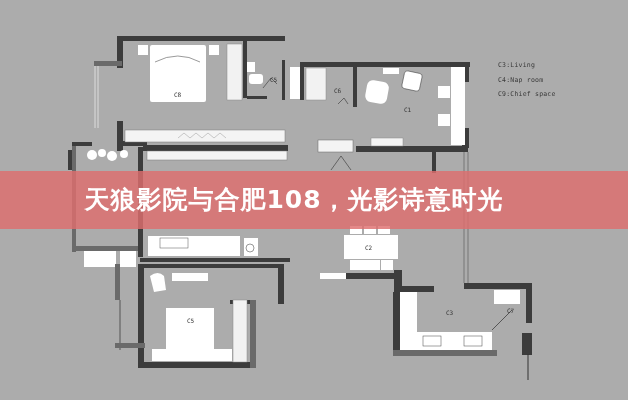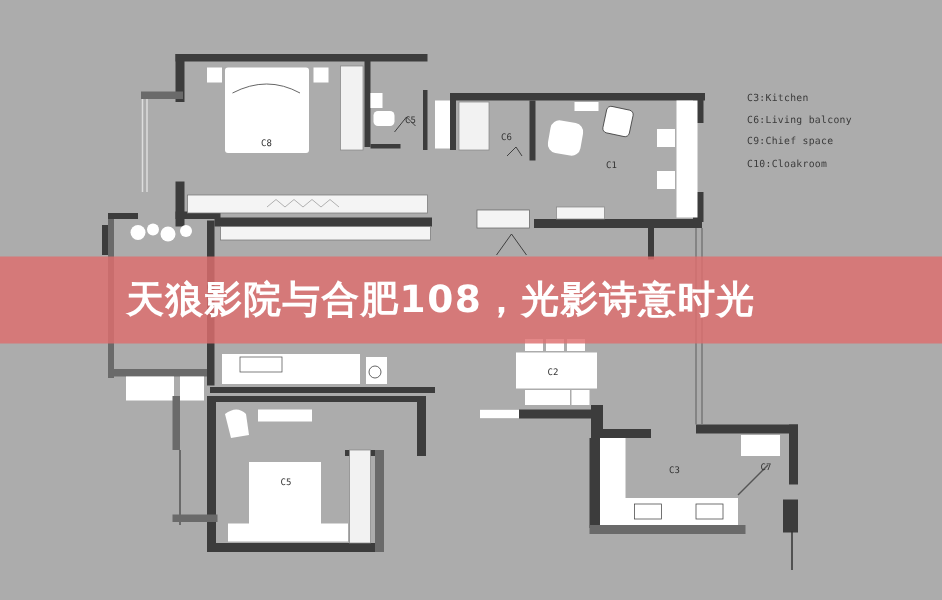--- a/index.html
+++ b/index.html
@@ -142,20 +142,19 @@
     <rect x="494" y="290" width="26" height="14" fill="#fff"></rect>
     <path d="M492,330 l20,-20" stroke="#555" stroke-width="1"></path>
     <text class="room-label" x="507" y="313">C7</text>
     <line x1="528" y1="354" x2="528" y2="380" stroke="#333" stroke-width="1"></line>
     <line x1="464" y1="152" x2="464" y2="283" stroke="#777" stroke-width="1"></line>
     <line x1="468" y1="152" x2="468" y2="283" stroke="#777" stroke-width="1"></line>
   </g>
 </svg>
 
 <div class="legend">
-  <div class="legend-item">C3:Kitchen</div>
-  <div class="legend-item">C6:Living balcony</div>
+  <div class="legend-item">C3:Living</div>
+  <div class="legend-item">C4:Nap room</div>
   <div class="legend-item">C9:Chief space</div>
-  <div class="legend-item">C10:Cloakroom</div>
 </div>
 
 <div class="banner"></div>
 <div class="banner-title">天狼影院与合肥108，光影诗意时光</div>
 
 </body></html>

